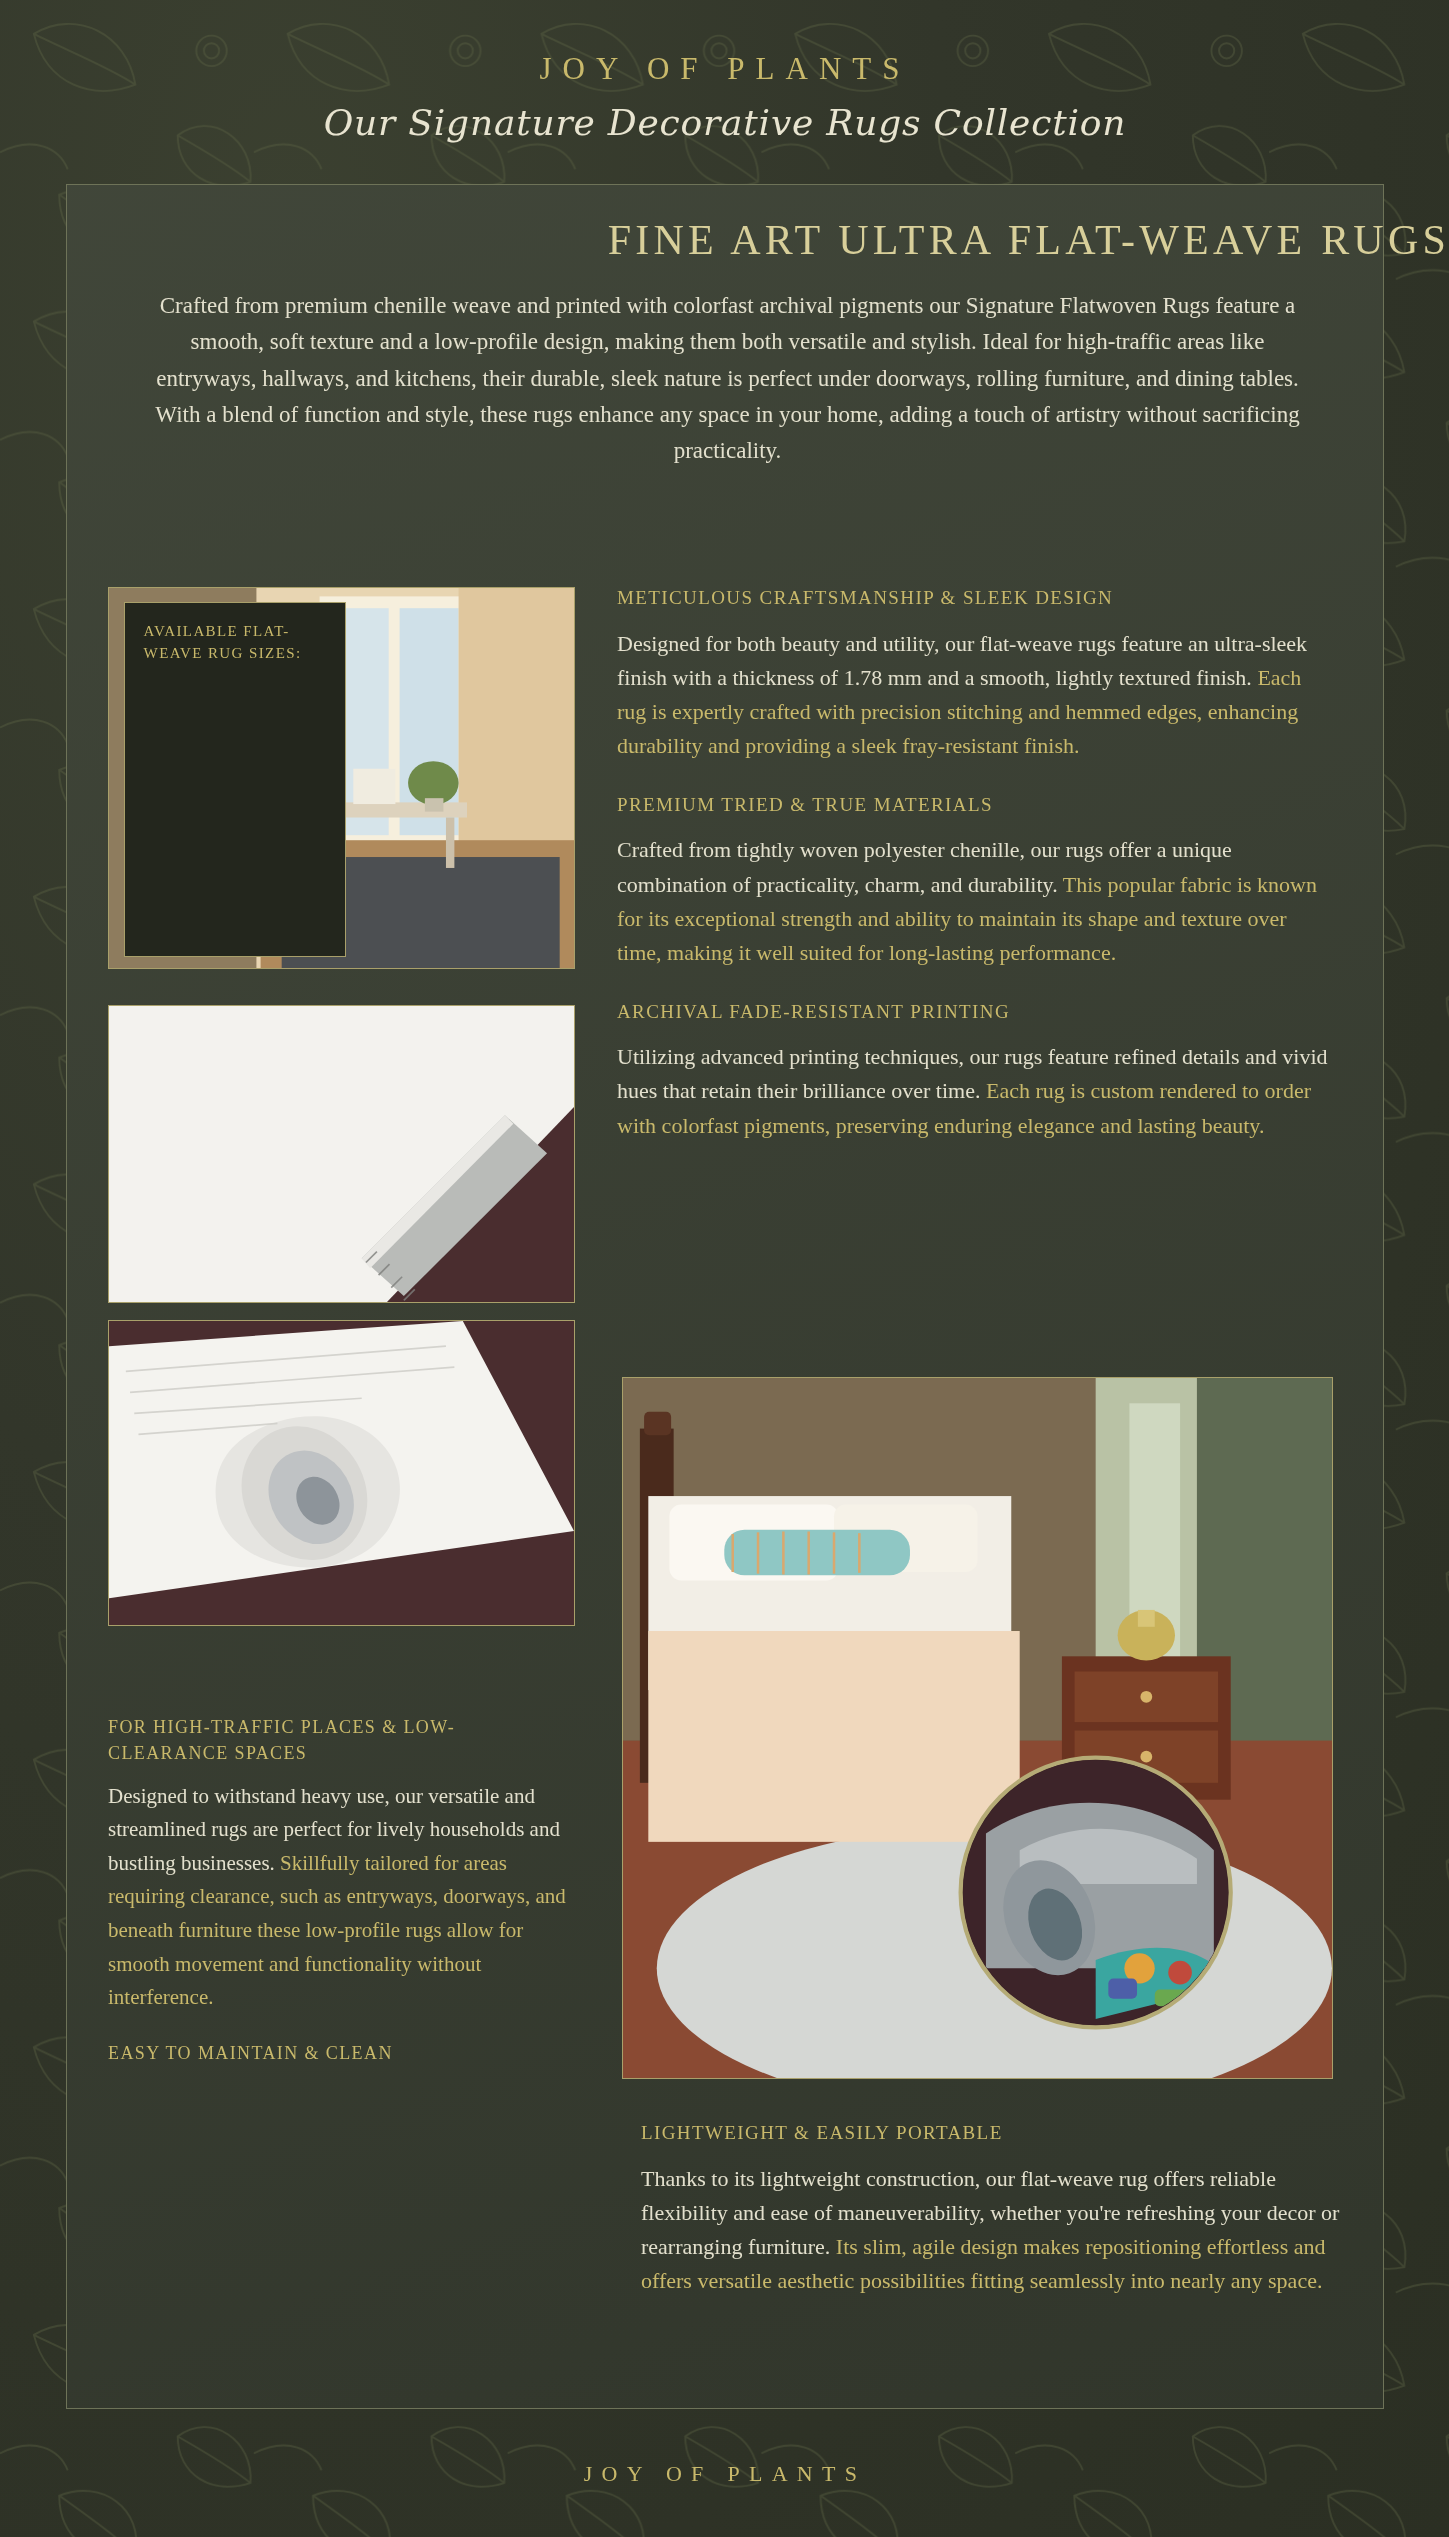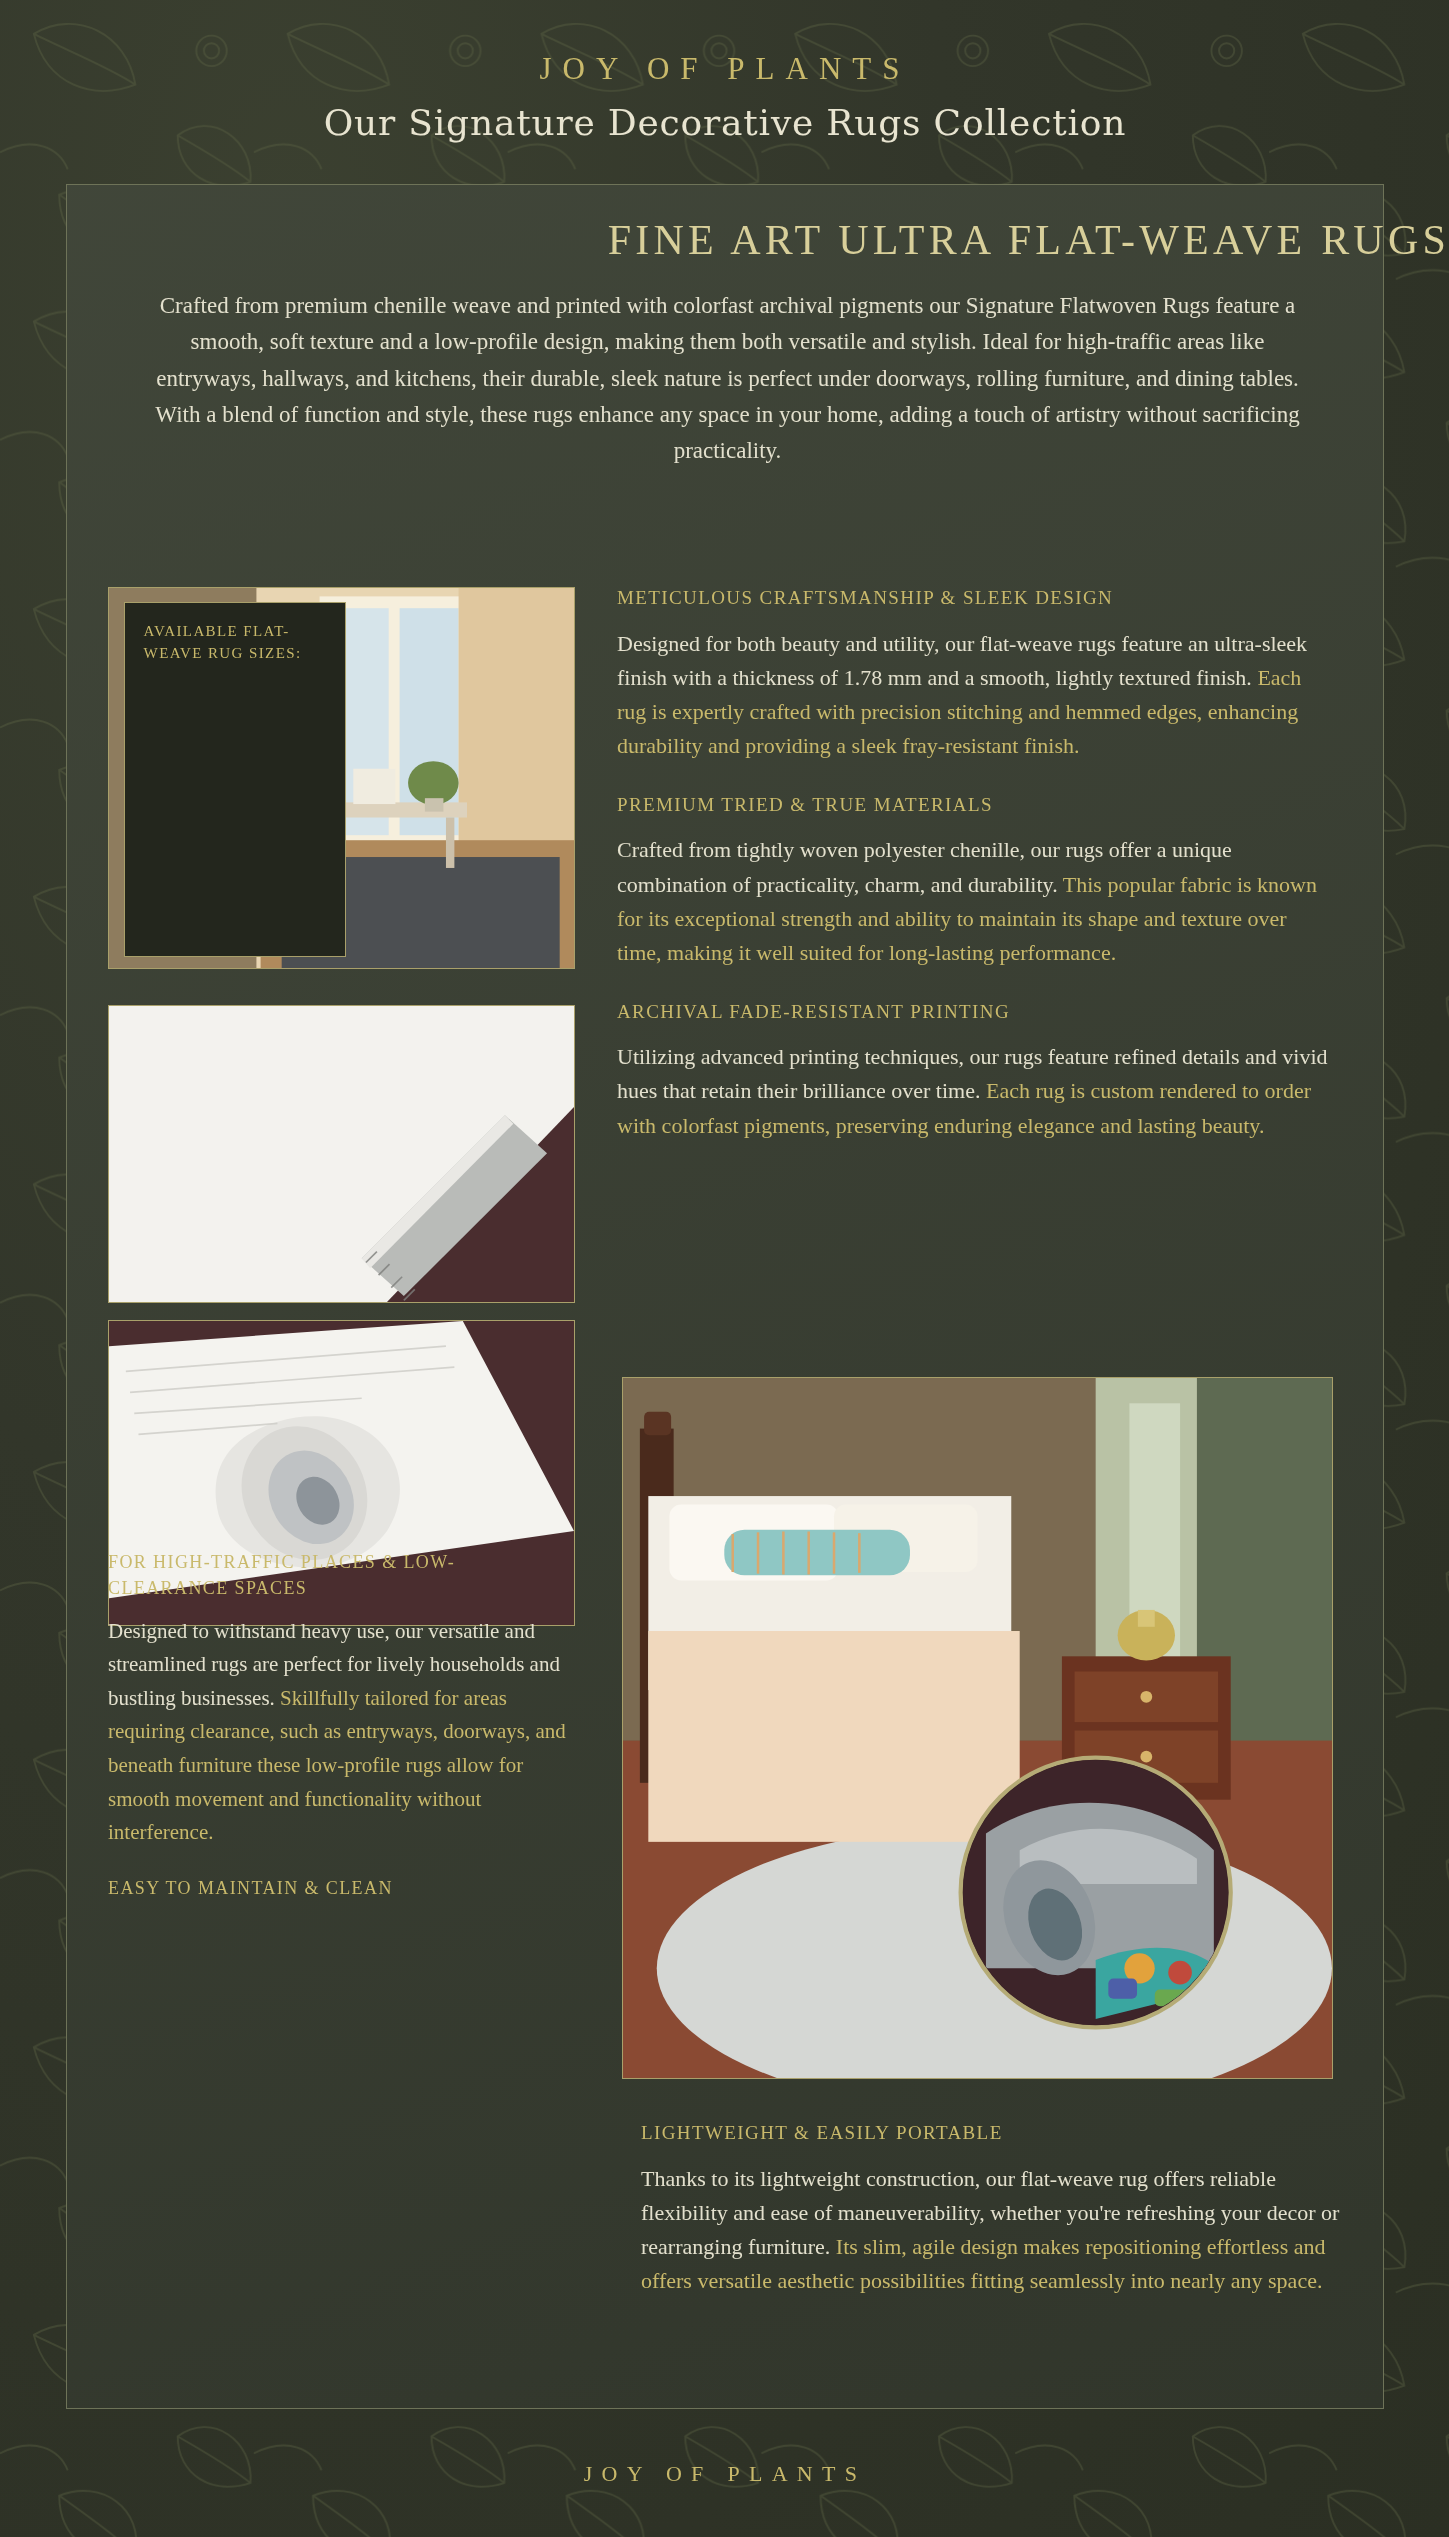--- a/index.html
+++ b/index.html
@@ -58,20 +58,21 @@
   .brand {
     font-family: "Liberation Serif", serif;
     font-size: 31px;
     letter-spacing: 11px;
     color: #c9b96b;
     text-transform: uppercase;
   }
   .brand-sub {
     margin-top: 15px;
     font-family: "DejaVu Serif", serif;
+    font-style: italic;
     font-size: 36px;
     color: #e8e4d0;
     letter-spacing: 0.8px;
   }
 
   
   .main-title {
     position: absolute;
     top: 216px;
     left: 0;
@@ -135,21 +136,21 @@
 
   
   #img-corner { left: 108px; top: 1005px; width: 467px; height: 298px; }
   #img-roll   { left: 108px; top: 1320px; width: 467px; height: 306px; }
 
   
   #img-bedroom { left: 622px; top: 1377px; width: 711px; height: 702px; }
 
   
   .col-right { position: absolute; left: 617px; top: 584px; width: 719px; z-index: 6; }
-  .col-left  { position: absolute; left: 108px; top: 1549px; width: 467px; z-index: 6; }
+  .col-left  { position: absolute; left: 108px; top: 1714px; width: 467px; z-index: 6; }
 
   .sec-head {
     color: #c9b96b;
     font-size: 19px;
     letter-spacing: 1.4px;
     text-transform: uppercase;
     margin: 0 0 15px 0;
     font-weight: normal;
     line-height: 1.45;
   }

